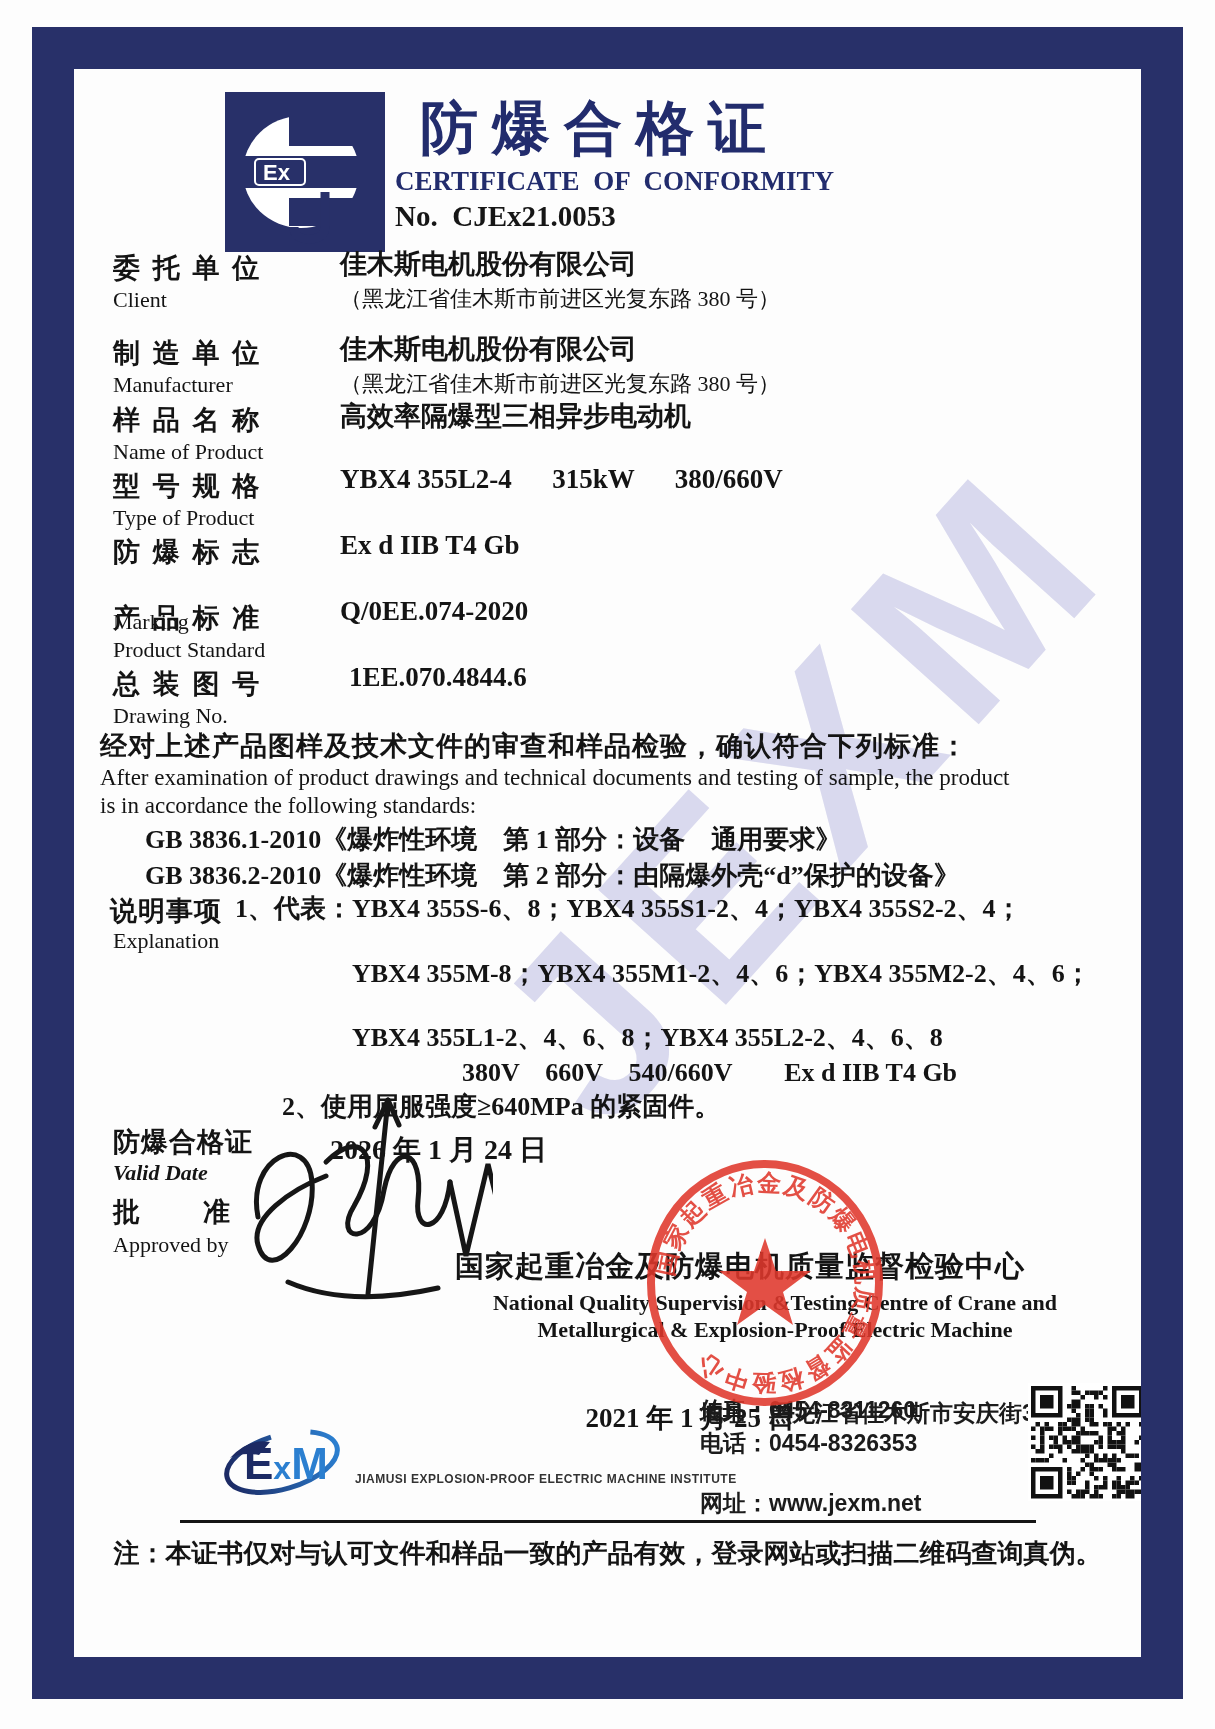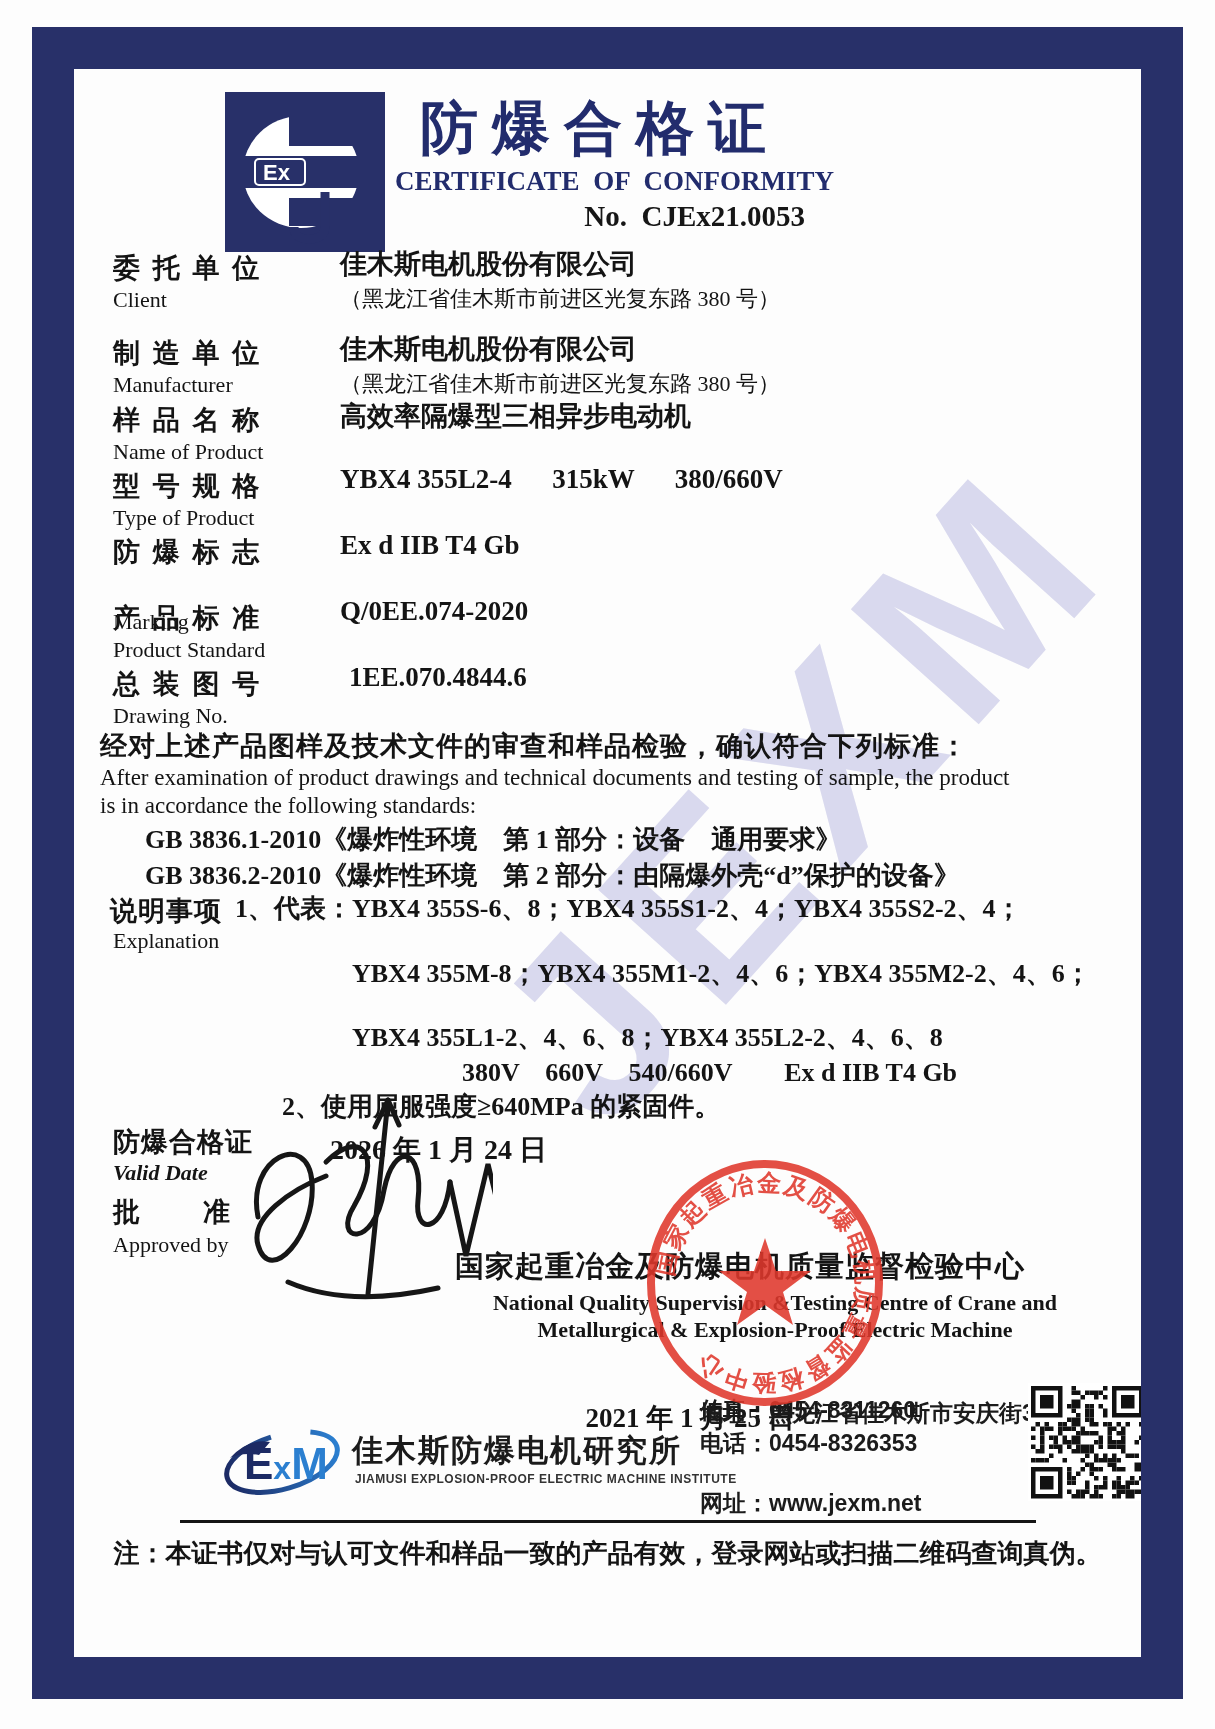--- a/index.html
+++ b/index.html
@@ -5,21 +5,21 @@
   html,body{margin:0;padding:0;background:#fff;}
   .page{position:relative;width:1215px;height:1729px;background:#fdfdfd;overflow:hidden;
         font-family:"Liberation Serif","DejaVu Serif",serif;color:#141414;}
   .abs{position:absolute;}
   .frame{left:32px;top:27px;width:1151px;height:1672px;border:42px solid #283069;box-sizing:border-box;z-index:8;pointer-events:none;}
   .watermark{left:330px;top:650px;width:940px;text-align:center;font-family:"Liberation Sans","DejaVu Sans",sans-serif;
              font-weight:bold;font-size:250px;letter-spacing:22px;color:rgba(168,168,216,.42);
              transform:rotate(-48deg);transform-origin:center;z-index:1;}
   .ttl-cn{left:395px;top:90px;width:410px;text-align:center;font-size:58px;font-weight:bold;color:#222c6d;letter-spacing:14px;white-space:nowrap;z-index:2;}
   .ttl-en{left:395px;top:166px;width:410px;text-align:center;font-size:27px;font-weight:bold;color:#222c6d;word-spacing:7px;white-space:nowrap;z-index:2;}
-  .cert-no{left:395px;top:200px;width:410px;text-align:right;font-size:29px;font-weight:bold;color:#161616;white-space:pre;z-index:2;}
+  .cert-no{left:395px;top:200px;width:410px;text-align:left;font-size:29px;font-weight:bold;color:#161616;white-space:pre;z-index:2;}
   .lab-cn{font-size:27px;font-weight:bold;letter-spacing:3px;white-space:pre;z-index:2;}
   .lab-en{font-size:22px;z-index:2;}
   .val{font-size:27px;font-weight:bold;white-space:pre;z-index:2;}
   .sub{font-size:22px;white-space:pre;z-index:2;}
   .stm-cn{font-size:27px;font-weight:bold;letter-spacing:1px;z-index:2;}
   .stm-en{font-size:23px;z-index:2;}
   .gb{font-size:26px;font-weight:bold;z-index:2;}
   .exp{font-size:26px;font-weight:bold;white-space:pre;z-index:2;}
   .auth-cn{font-size:29px;font-weight:bold;letter-spacing:1px;white-space:nowrap;z-index:2;}
   .auth-en{width:690px;text-align:center;font-size:22px;font-weight:bold;white-space:nowrap;z-index:2;}
@@ -148,21 +148,20 @@
             <stop offset="1" stop-color="#2b7fd0"></stop>
         </linearGradient>
       </defs>
       <ellipse cx="62" cy="40" rx="57" ry="27" fill="none" stroke="url(#swoosh)" stroke-width="5" transform="rotate(-16 62 40)" stroke-dasharray="200 40"></ellipse>
       <path d="M10,36 q18,-20 40,-16 l-11,13 q-17,-3 -29,3 z" fill="#1c2a64"></path>
       <text x="24" y="57" font-family="Liberation Sans, sans-serif" font-weight="bold">
         <tspan font-size="44" fill="#1c2a64">E</tspan><tspan font-size="32" fill="#2b7fd0">x</tspan><tspan font-size="44" fill="#2b7fd0">M</tspan>
       </text>
     </svg>
   </div>
-  <div class="abs sans inst-cn" style="left:352px;top:1430px;">佳木斯防爆电机研究所</div>
   <div class="abs sans inst-en" style="left:355px;top:1472px;">JIAMUSI EXPLOSION-PROOF ELECTRIC MACHINE INSTITUTE</div>
 
   <div class="abs sans contact" style="left:700px;top:1398px;">地址：黑龙江省佳木斯市安庆街3号</div>
   <div class="abs sans contact" style="left:700px;top:1428px;">电话：0454-8326353</div>
   <div class="abs sans contact" style="left:700px;top:1395px;">传真：0454-8311260</div>
   <div class="abs sans contact" style="left:700px;top:1488px;">网址：www.jexm.net</div>
 
   <div class="abs" style="left:1028px;top:1383px;z-index:2;">
     <svg width="118" height="118" viewBox="0 0 118 118">
         <rect width="118" height="118" fill="#fff"></rect>

